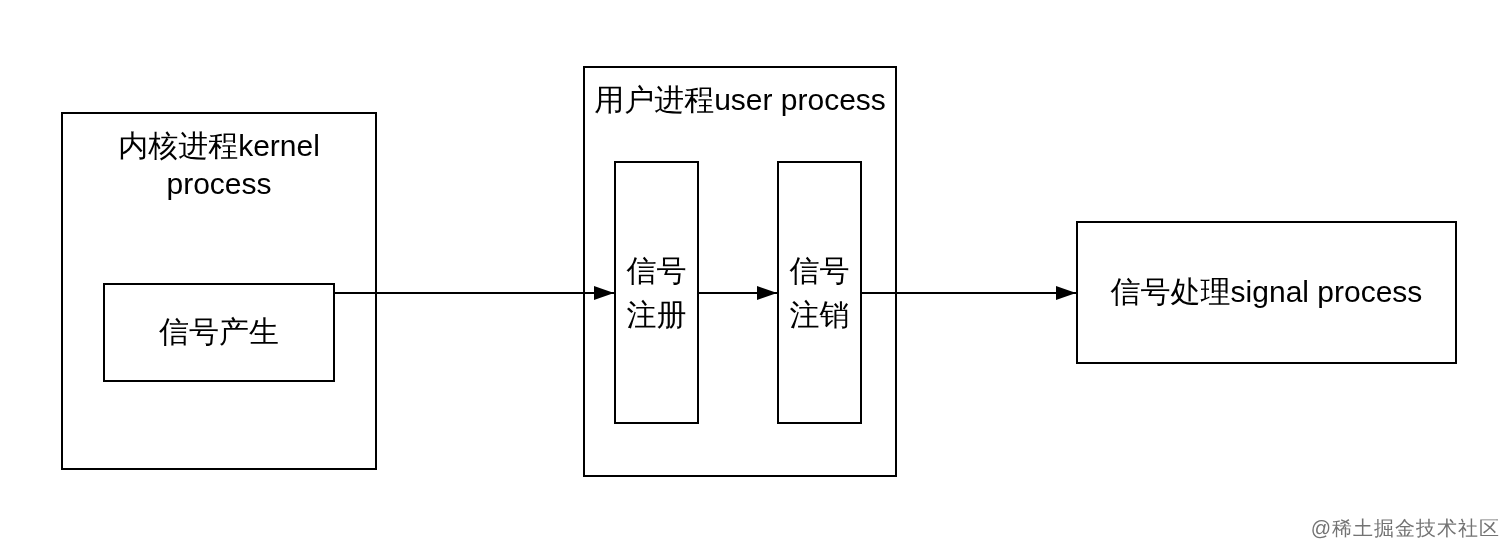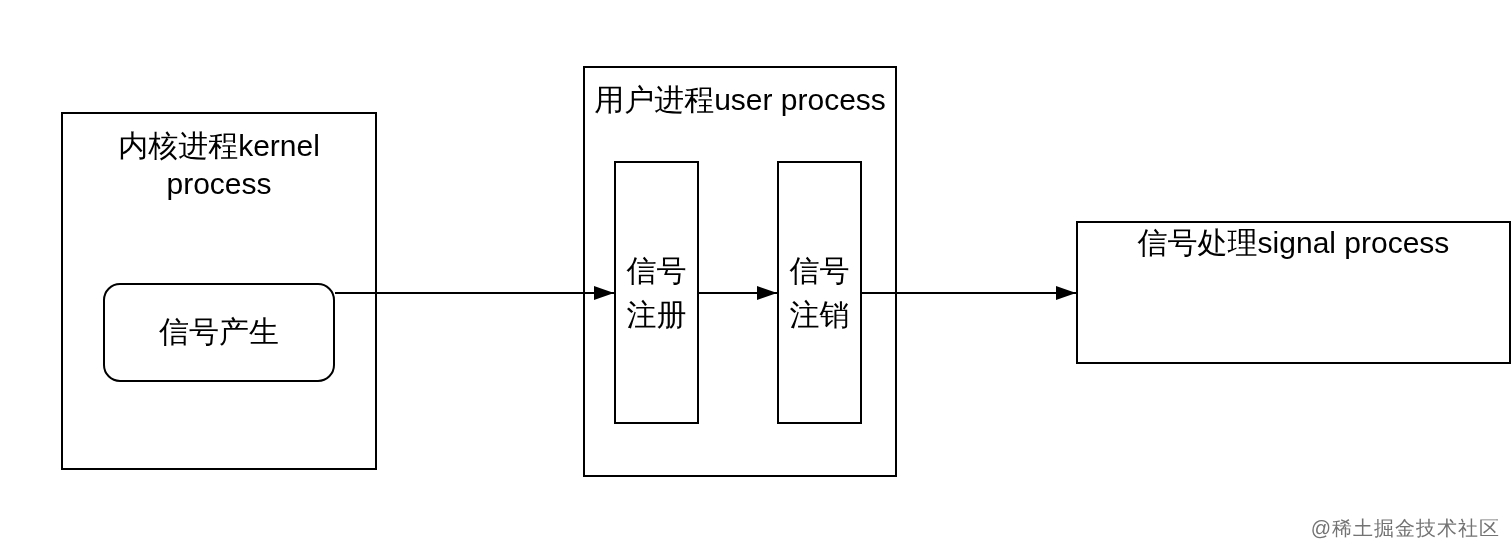--- a/index.html
+++ b/index.html
@@ -35,29 +35,29 @@
     border: 2px solid #000000;
     background: #ffffff;
     display: flex;
     align-items: center;
     justify-content: center;
     text-align: center;
     font-size: 30px;
   }
   
   .kernel-box   { left: 61px;  top: 72px;  width: 316px; height: 358px; margin-top: 40px; }
-  .generate-box { left: 40px;  top: 169px; width: 232px; height: 99px; border-radius: 17px;  }
+  .generate-box { left: 40px;  top: 169px; width: 232px; height: 99px;  }
   
   .user-box       { left: 583px; top: 66px; width: 314px; height: 411px; }
   .register-box   { left: 29px;  top: 93px; width: 85px;  height: 263px; line-height: 44px; white-space: pre-line; }
   .unregister-box { left: 192px; top: 93px; width: 85px;  height: 263px; line-height: 44px; white-space: pre-line; }
   
   .process-box {
-    left: 1076px; top: 221px; width: 435px; height: 143px;
-    display: flex; justify-content: center;
+    left: 1076px; top: 221px; width: 381px; height: 143px;
+    display: flex; align-items: center; justify-content: center;
     font-size: 30px; text-align: center;
   }
   .arrows-layer {
     position: absolute;
     left: 0; top: 0;
     width: 1512px; height: 556px;
     pointer-events: none;
   }
   .watermark {
     position: absolute;

